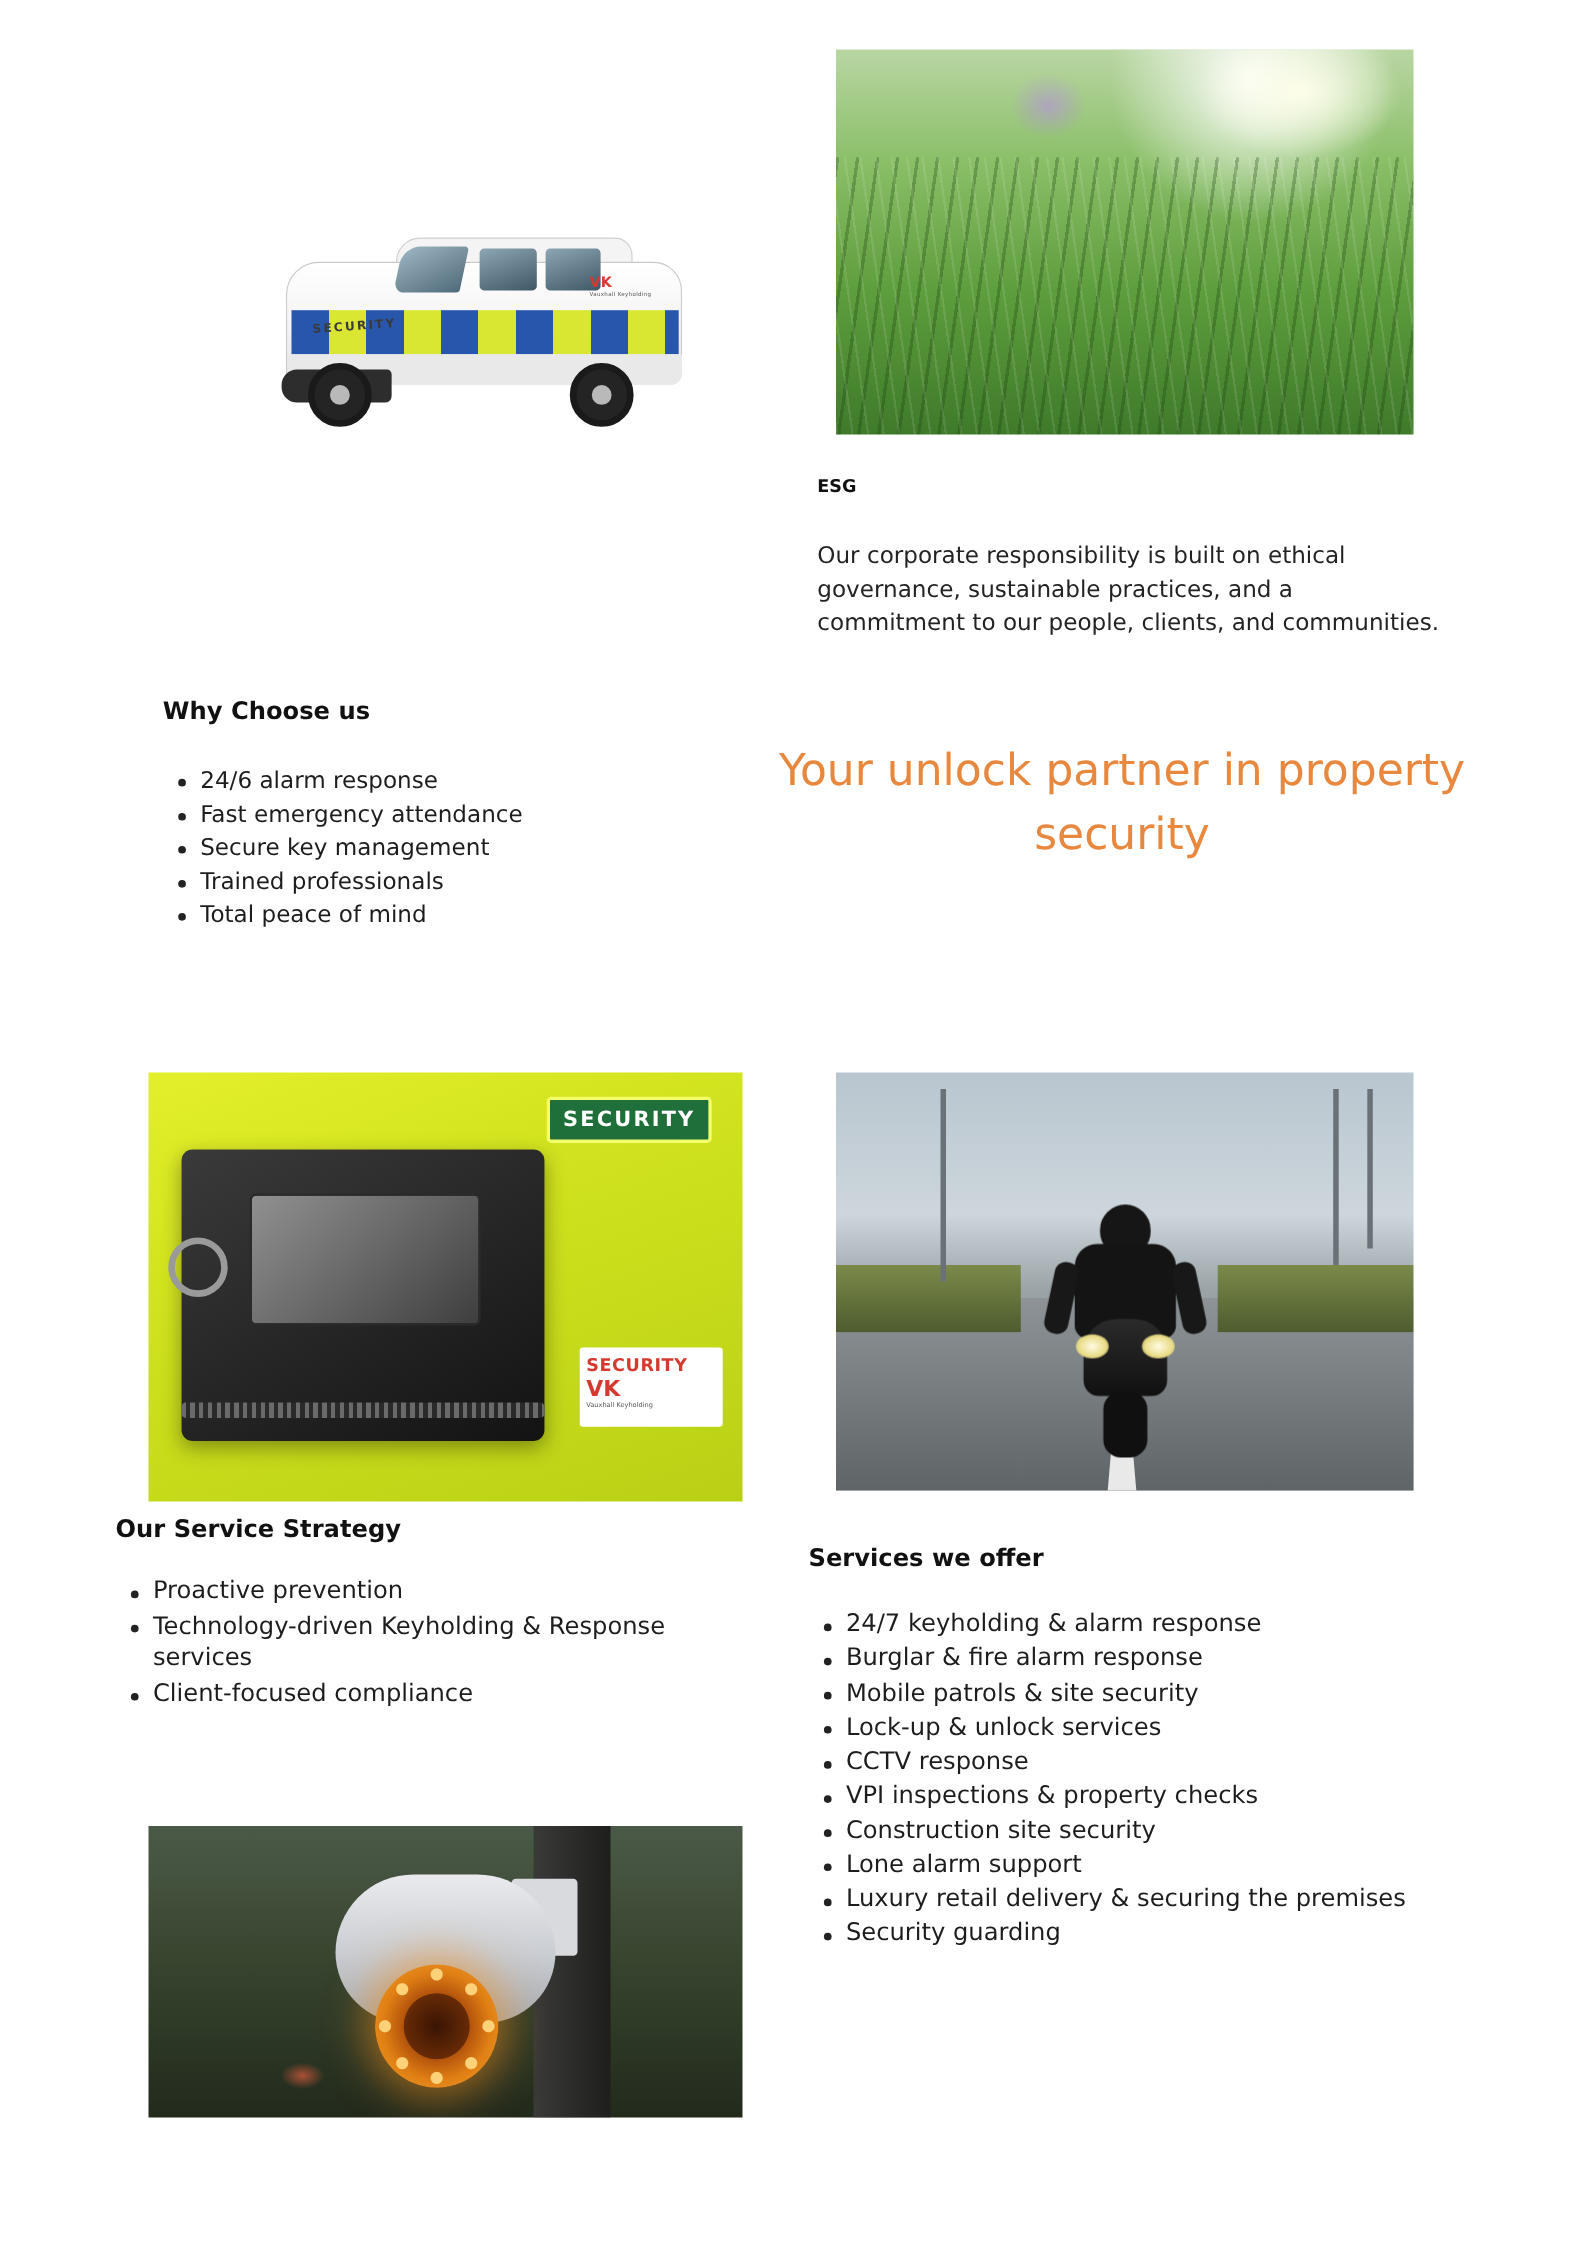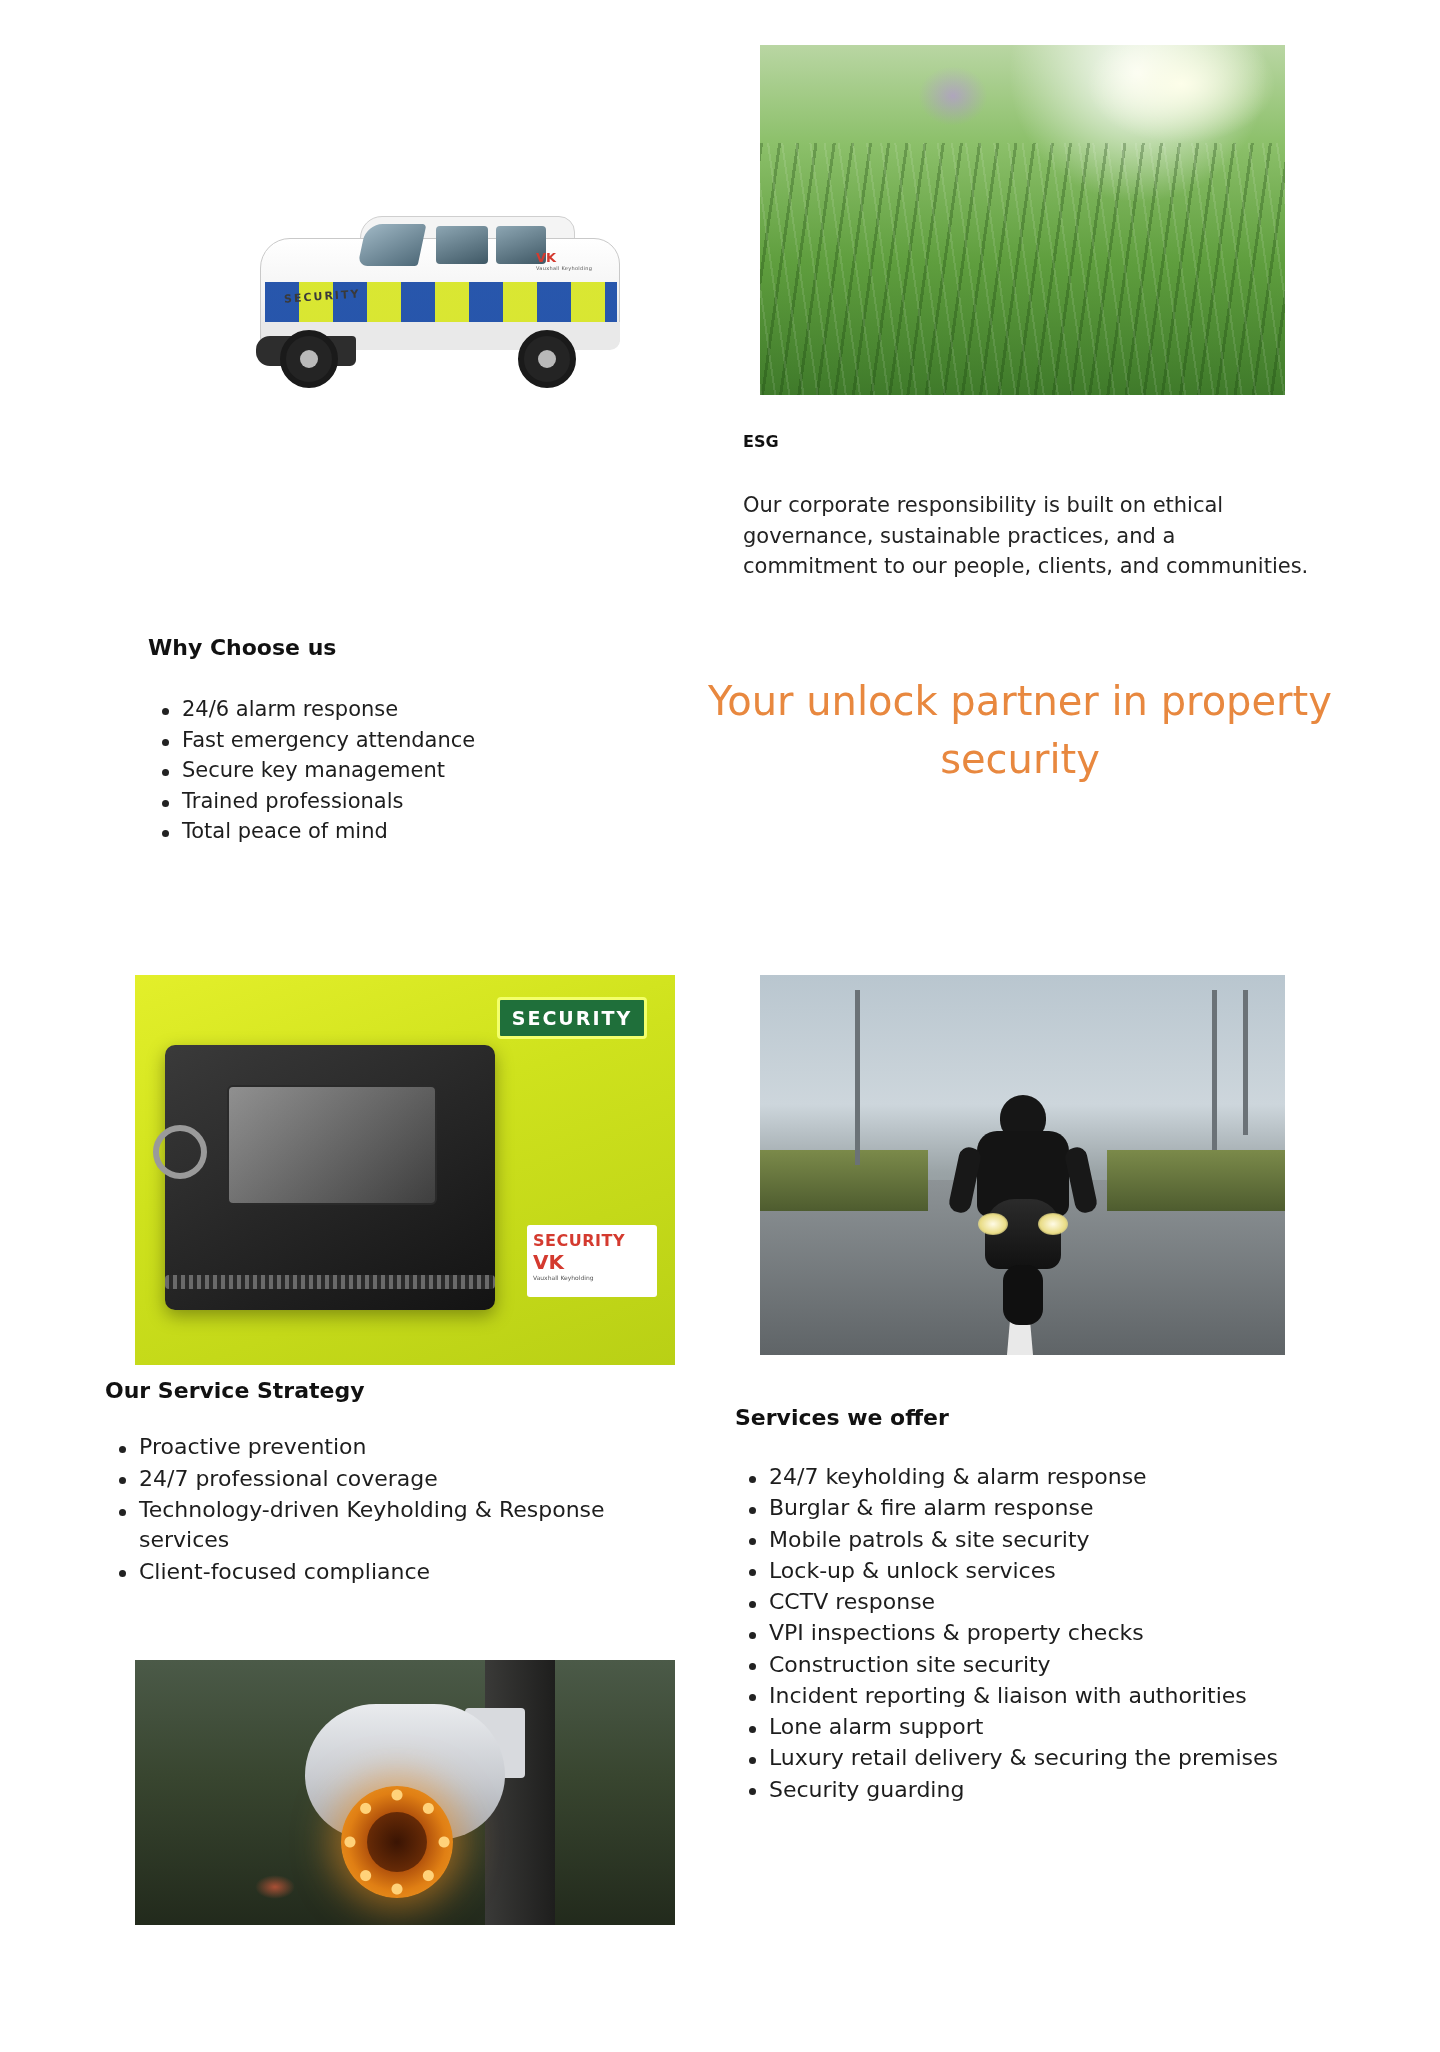--- a/index.html
+++ b/index.html
@@ -563,37 +563,35 @@
       <div class="head-light l"></div>
       <div class="head-light r"></div>
       <div class="wheel"></div>
     </div>
   </div>
 
   <div class="block heading strategy-title">Our Service Strategy</div>
   <div class="block strategy-list">
     <ul class="bullets">
       <li>Proactive prevention</li>
-      <li>24/7 professional coverage</li>
       <li>Technology-driven Keyholding &amp; Response services</li>
       <li>Client-focused compliance</li>
     </ul>
   </div>
 
   <div class="block heading services-title">Services we offer</div>
   <div class="block services-list">
     <ul class="bullets">
       <li>24/7 keyholding &amp; alarm response</li>
       <li>Burglar &amp; fire alarm response</li>
       <li>Mobile patrols &amp; site security</li>
       <li>Lock-up &amp; unlock services</li>
       <li>CCTV response</li>
       <li>VPI inspections &amp; property checks</li>
       <li>Construction site security</li>
-      <li>Incident reporting &amp; liaison with authorities</li>
       <li>Lone alarm support</li>
       <li>Luxury retail delivery &amp; securing the premises</li>
       <li>Security guarding</li>
     </ul>
   </div>
 
   <div class="photo cctv">
     <div class="pole"></div>
     <div class="mount"></div>
     <div class="dome"></div>

